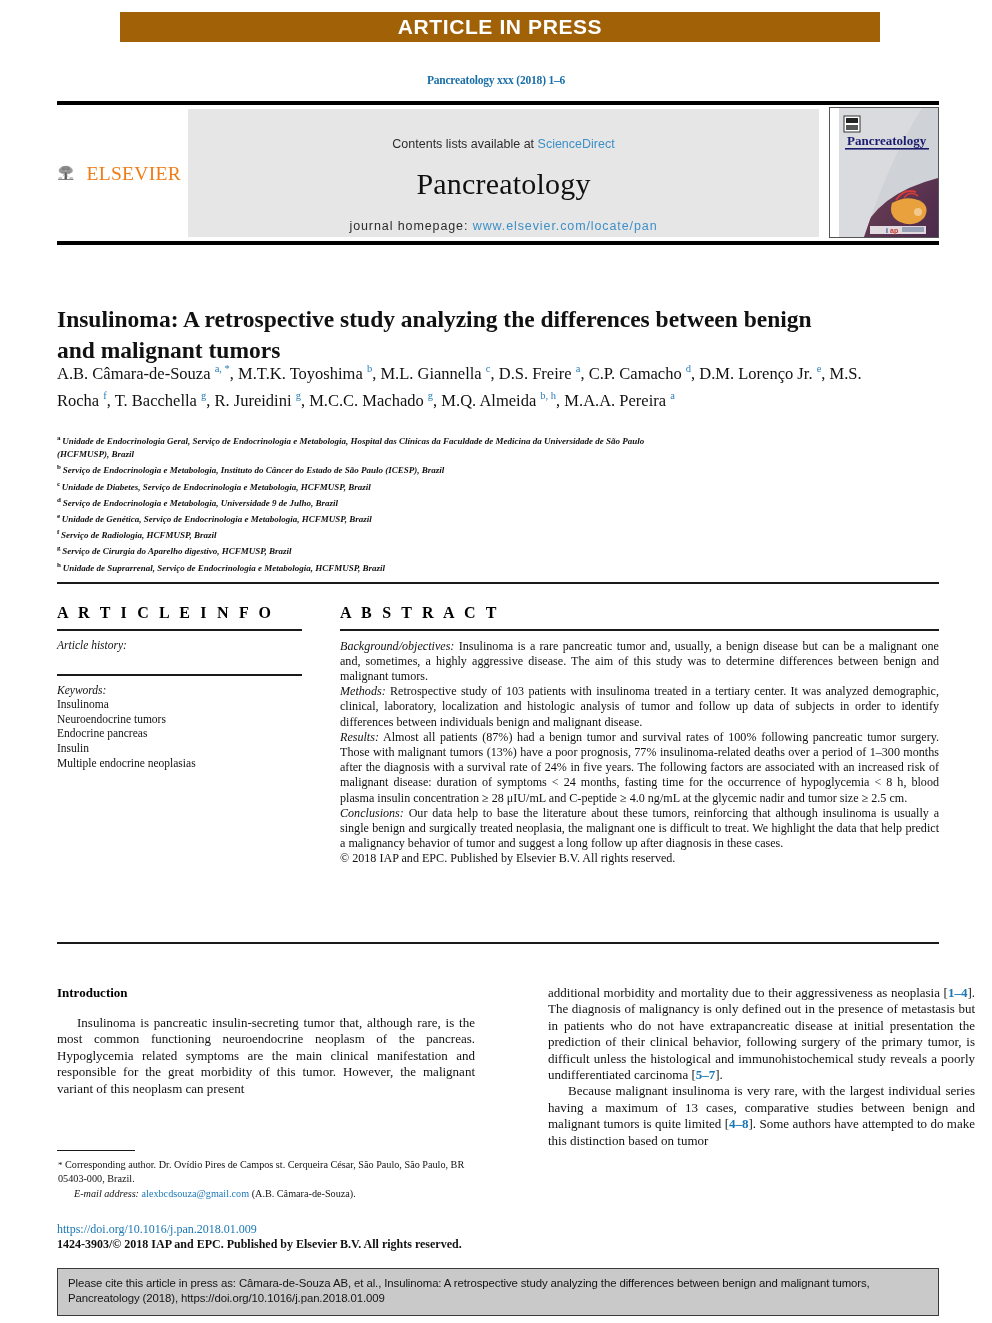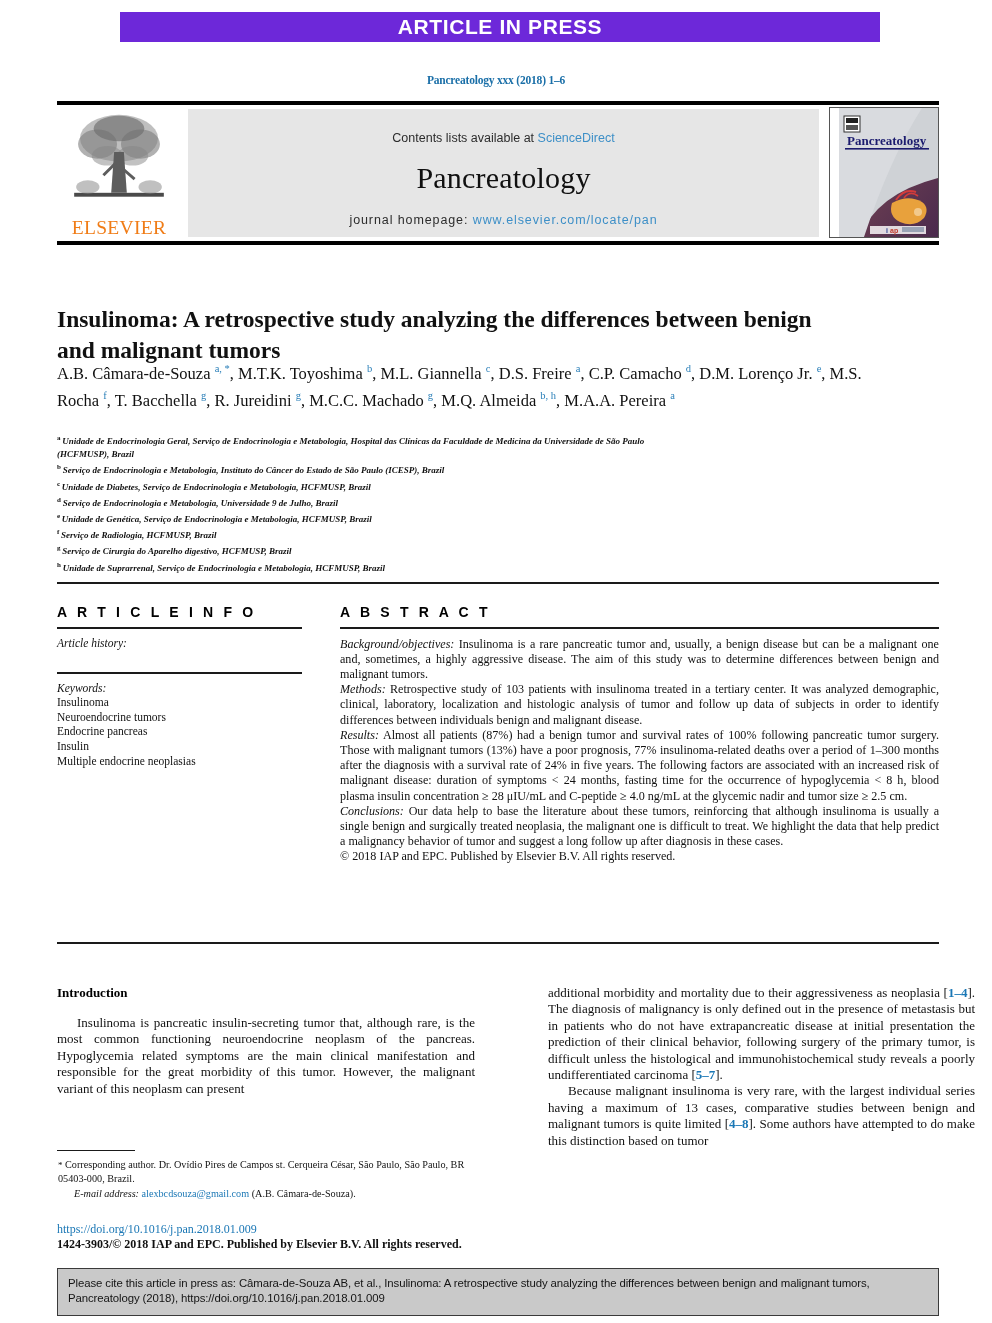--- a/index.html
+++ b/index.html
@@ -12,21 +12,21 @@
     color: #000000;
     position: relative;
     overflow: hidden;
   }
 
   
   .aip-banner {
     position: absolute;
     left: 120px; top: 12px;
     width: 760px; height: 30px;
-    background: #6d28d9;
+    background: #a16207;
     display: flex; align-items: center; justify-content: center;
   }
   .aip-banner span {
     font-family: "Liberation Sans", sans-serif;
     font-weight: bold;
     font-size: 21px;
     letter-spacing: 0.6px;
     color: #ffffff;
   }
 
@@ -52,39 +52,39 @@
     position: absolute; left: 0; top: 0;
     width: 882px; height: 4px; background: #000;
   }
   .rule-thick-bot {
     position: absolute; left: 0; bottom: 0;
     width: 882px; height: 4px; background: #000;
   }
   .elsevier-logo {
     position: absolute; left: 0px; top: 8px;
     width: 124px; height: 128px;
-    display: flex; flex-direction: column; align-items: center; justify-content: flex-start; gap: 12px;
+    display: flex; flex-direction: row; align-items: center; justify-content: flex-start; gap: 12px;
   }
   .elsevier-tree { width: 104px; height: 98px; }
   .elsevier-word {
     font-family: "Liberation Serif", serif;
     font-size: 19.5px;
     letter-spacing: 0.3px;
     color: #f07c16;
     line-height: 1;
     margin-top: 1px;
   }
   .sd-band {
     position: absolute; left: 131px; top: 8px;
     width: 631px; height: 128px;
     background: #e6e6e6;
     display: flex; flex-direction: column; align-items: center;
   }
   .sd-line {
-    margin-top: 22px;
+    margin-top: 28px;
     font-family: "Liberation Sans", sans-serif;
     font-size: 12.5px;
     color: #2c2c2c;
   }
   .sd-line .sd-link { color: #3d8fc7; }
   .sd-title {
     margin-top: 16px;
     font-family: "Liberation Serif", serif;
     font-size: 30px;
     color: #101010;
@@ -139,23 +139,23 @@
   .info-rule-top {
     position: absolute; left: 57px; top: 582px;
     width: 882px; height: 1.5px; background: #1a1a1a;
   }
   .info-rule-bot {
     position: absolute; left: 57px; top: 942px;
     width: 882px; height: 1.5px; background: #1a1a1a;
   }
 
   .sec-head {
-    font-family: Liberation Sans, sans-serif;
+    font-family: Liberation Serif, serif;
     font-weight: bold;
-    font-size: 14px;
+    font-size: 16px;
     letter-spacing: 3.2px;
   }
 
   .info-col {
     position: absolute; left: 57px; top: 604px; width: 245px;
   }
   .info-col .hr {
     width: 245px; height: 1.5px; background: #1a1a1a; margin: 7px 0 7px 0;
   }
   .info-body {

